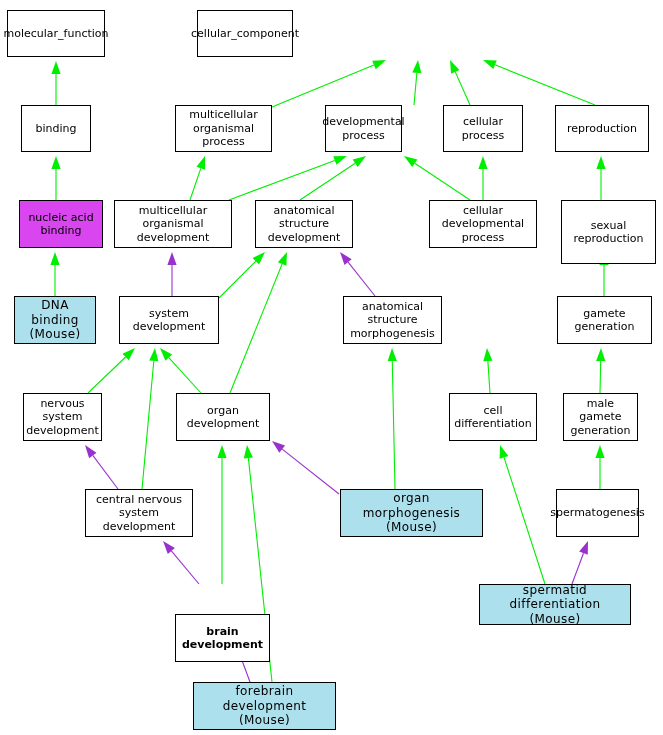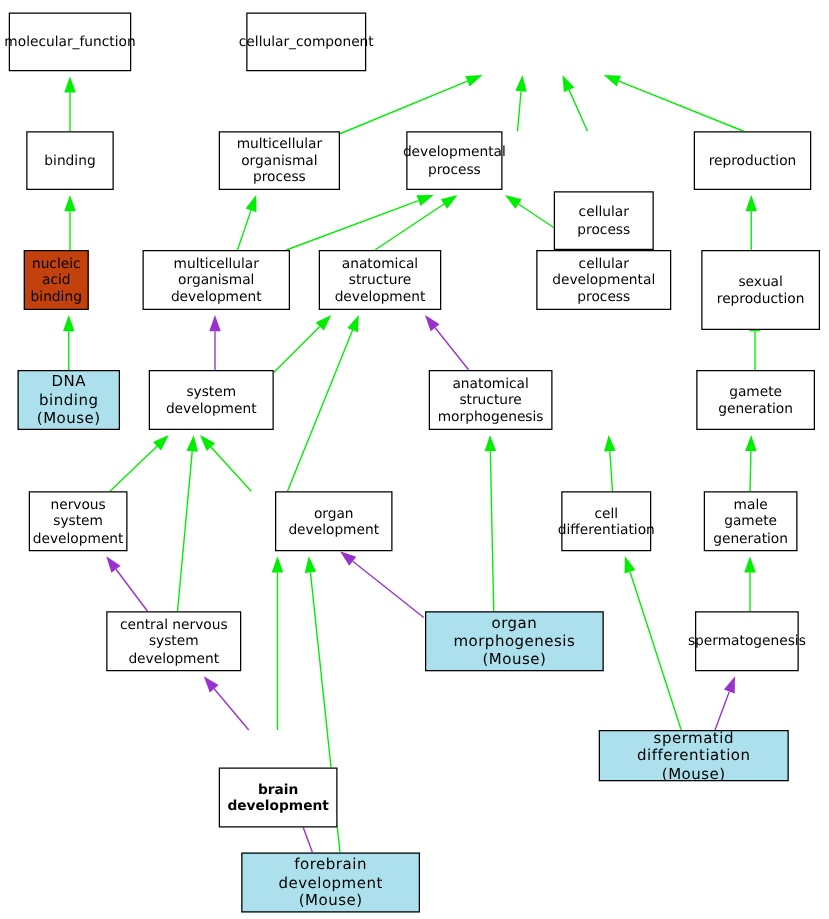--- a/index.html
+++ b/index.html
@@ -131,27 +131,27 @@
       <span class="lbl">binding</span>
     </div>
     <div class="go-node" style="left: 175px; top: 105px; width: 97px; height: 47px; border-color: rgb(0, 0, 0); background: rgb(255, 255, 255); color: rgb(0, 0, 0);">
       <span class="lbl">multicellular
 organismal process</span>
     </div>
     <div class="go-node" style="left: 325px; top: 105px; width: 77px; height: 47px; border-color: rgb(0, 0, 0); background: rgb(255, 255, 255); color: rgb(0, 0, 0);">
       <span class="lbl">developmental
 process</span>
     </div>
-    <div class="go-node" style="left: 443px; top: 105px; width: 80px; height: 47px; border-color: rgb(0, 0, 0); background: rgb(255, 255, 255); color: rgb(0, 0, 0); margin-top: 48px;">
+    <div class="go-node" style="left: 443px; top: 105px; width: 80px; height: 47px; border-color: rgb(0, 0, 0); background: rgb(255, 255, 255); color: rgb(0, 0, 0);">
       <span class="lbl">cellular process</span>
     </div>
     <div class="go-node" style="left: 555px; top: 105px; width: 94px; height: 47px; border-color: rgb(0, 0, 0); background: rgb(255, 255, 255); color: rgb(0, 0, 0);">
       <span class="lbl">reproduction</span>
     </div>
-    <div class="go-node" style="left: 19px; top: 200px; width: 52px; height: 48px; border-color: rgb(0, 0, 0); background: #c2410c; color: rgb(0, 0, 0); justify-content: center;">
+    <div class="go-node" style="left: 19px; top: 200px; width: 84px; height: 48px; border-color: rgb(0, 0, 0); background: #d946ef; color: rgb(0, 0, 0); justify-content: center;">
       <span class="lbl">nucleic acid
 binding</span>
     </div>
     <div class="go-node" style="left: 114px; top: 200px; width: 118px; height: 48px; border-color: rgb(0, 0, 0); background: rgb(255, 255, 255); color: rgb(0, 0, 0);">
       <span class="lbl">multicellular
 organismal development</span>
     </div>
     <div class="go-node" style="left: 255px; top: 200px; width: 98px; height: 48px; border-color: rgb(0, 0, 0); background: rgb(255, 255, 255); color: rgb(0, 0, 0);">
       <span class="lbl">anatomical structure
 development</span>
@@ -174,24 +174,24 @@
       <span class="lbl">anatomical structure
 morphogenesis</span>
     </div>
     <div class="go-node" style="left: 557px; top: 296px; width: 95px; height: 48px; border-color: rgb(0, 0, 0); background: rgb(255, 255, 255); color: rgb(0, 0, 0);">
       <span class="lbl">gamete generation</span>
     </div>
     <div class="go-node" style="left: 23px; top: 393px; width: 79px; height: 48px; border-color: rgb(0, 0, 0); background: rgb(255, 255, 255); color: rgb(0, 0, 0);">
       <span class="lbl">nervous system
 development</span>
     </div>
-    <div class="go-node" style="left: 176px; top: 393px; width: 94px; height: 48px; border-color: rgb(0, 0, 0); background: rgb(255, 255, 255); color: rgb(0, 0, 0); margin-left: 44px;">
+    <div class="go-node" style="left: 176px; top: 393px; width: 94px; height: 48px; border-color: rgb(0, 0, 0); background: rgb(255, 255, 255); color: rgb(0, 0, 0);">
       <span class="lbl">organ development</span>
     </div>
-    <div class="go-node" style="left: 449px; top: 393px; width: 72px; height: 48px; border-color: rgb(0, 0, 0); background: rgb(255, 255, 255); color: rgb(0, 0, 0);">
+    <div class="go-node" style="left: 449px; top: 393px; width: 88px; height: 48px; border-color: rgb(0, 0, 0); background: rgb(255, 255, 255); color: rgb(0, 0, 0);">
       <span class="lbl">cell differentiation</span>
     </div>
     <div class="go-node" style="left: 563px; top: 393px; width: 75px; height: 48px; border-color: rgb(0, 0, 0); background: rgb(255, 255, 255); color: rgb(0, 0, 0);">
       <span class="lbl">male gamete
 generation</span>
     </div>
     <div class="go-node" style="left: 85px; top: 489px; width: 108px; height: 48px; border-color: rgb(0, 0, 0); background: rgb(255, 255, 255); color: rgb(0, 0, 0);">
       <span class="lbl">central nervous
 system development</span>
     </div>

